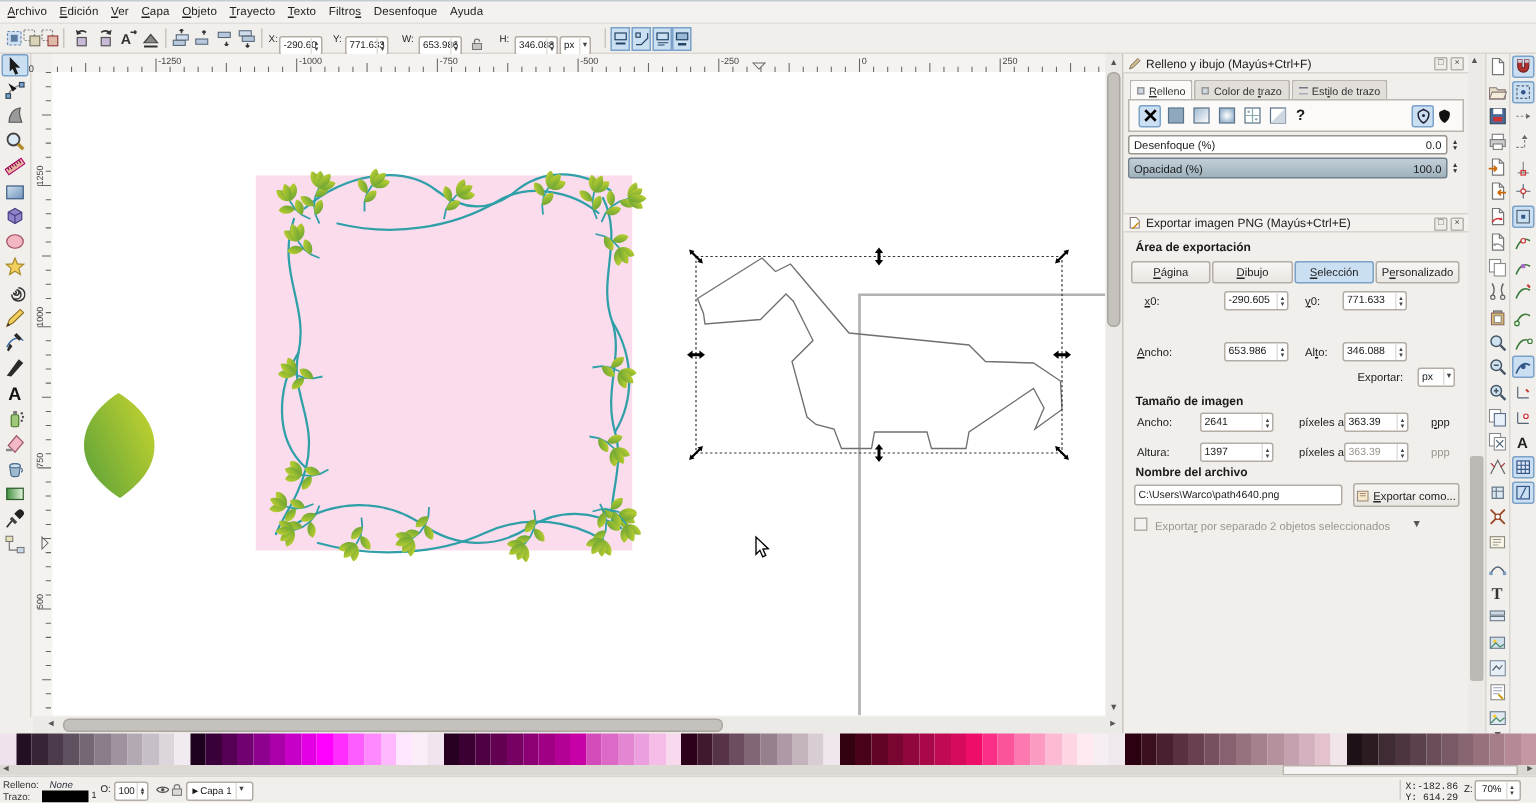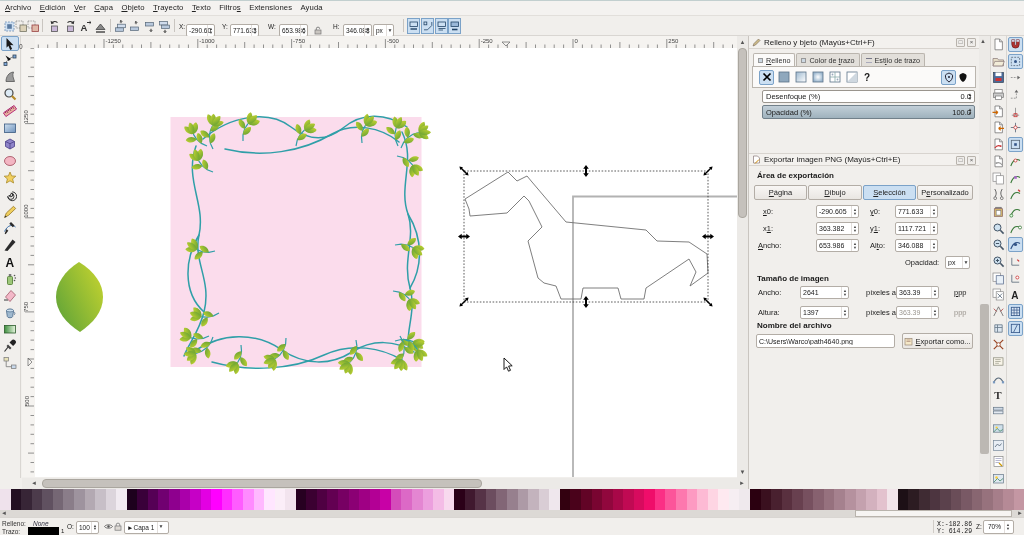--- a/index.html
+++ b/index.html
@@ -33,21 +33,21 @@
 .dhead{height:13px;background:#f3f1ee;border-bottom:1px solid #d8d4cf;position:relative;display:flex;align-items:center;padding-left:3px}
 .dhead .t{font-size:8px;color:#222;margin-left:3px;white-space:nowrap}
 .dbtn{position:absolute;top:2px;width:9px;height:9px;border:1px solid #b8b3ac;background:#efedea;color:#555;font-size:6px;line-height:7px;text-align:center;border-radius:1px}
 .tabs{display:flex;margin:4px 0 0 4px;height:13px}
 .tab{border:1px solid #bab5ae;border-bottom:none;background:#e2dfda;padding:0 4px;font-size:7.2px;display:flex;align-items:center;color:#333;border-radius:2px 2px 0 0;white-space:nowrap;margin-right:1px}
 .tab.on{background:#fbfaf9}
 .fillrow{background:#fbfaf9;border:1px solid #bab5ae;margin:0 3px;height:22px;position:relative;display:flex;align-items:center;padding-left:6px}
 .fb{width:15px;height:15px;display:inline-flex;align-items:center;justify-content:center;margin-right:2px;border:1px solid transparent}
 .fb.sel{background:#cbdff2;border:1px solid #7ba2c8;border-radius:2px}
 .whitebox{background:#fbfaf9;border:1px solid #bab5ae;border-top:none;margin:0 3px;height:152px;padding:4px 6px}
-.slrow{position:relative;margin:2px 3px 0 13px;height:13px}
+.slrow{position:relative;margin:2px 3px 0 3px;height:13px}
 .slider{position:absolute;left:0;top:0;width:213px;height:13px;border:1px solid #9a958e;background:#fff;display:flex;align-items:center;justify-content:space-between;padding:0 3px;font-size:7.5px;border-radius:2px}
 .slider.full{background:linear-gradient(#c2cfd8,#9fb2bd);border-color:#71808a}
 .spn2{position:absolute;right:2px;top:0;width:8px;height:13px;display:flex;flex-direction:column;align-items:center;justify-content:center;color:#333}
 .spn2 i{font-style:normal;font-size:4.5px;line-height:4px}
 .bold{font-weight:bold;font-size:8px;white-space:nowrap}
 .btn{position:absolute;height:15px;border:1px solid #b3ada6;background:linear-gradient(#f8f6f4,#e9e6e2);display:flex;align-items:center;justify-content:center;font-size:7.5px;border-radius:2px;color:#222;white-space:nowrap}
 .btn.on{background:#cbdff2;border-color:#7ba2c8}
 .fl{position:absolute;font-size:7.5px;white-space:nowrap}
 .fbox{position:absolute;display:inline-flex;align-items:center;height:13px;border:1px solid #b3ada6;background:#fff;border-radius:2px}
 .fbox .fv{padding:0 1px 0 2px;font-size:7px;white-space:nowrap;overflow:hidden}
@@ -73,21 +73,21 @@
 <div id="menubar">
     <span style="position:absolute;left:0;top:0;width:1024px;height:1px;background:#c2cfcf;padding:0"></span>
     <span style="padding:0 4.2px 0 5px"><u>A</u>rchivo</span>
     <span><u>E</u>dición</span>
     <span><u>V</u>er</span>
     <span><u>C</u>apa</span>
     <span><u>O</u>bjeto</span>
     <span><u>T</u>rayecto</span>
     <span><u>T</u>exto</span>
     <span>Filtro<u>s</u></span>
-    <span>Extensiones</span>
+    <span>Desenfoque</span>
     <span>Ayuda</span>
   </div>
 <div id="toolbar2">
     <span class="ab" style="left:3px"><svg width="13" height="13" viewBox="0 0 13 13">
         <rect x="2" y="2" width="9" height="9" fill="#cfe0f2" stroke="#6a8ab0" stroke-width="0.8" stroke-dasharray="1.8,1.2"></rect>
         <rect x="4.2" y="4.2" width="4.6" height="4.6" fill="#5a7aa0"></rect>
       </svg></span>
     <span class="ab" style="left:15px"><svg width="13" height="13" viewBox="0 0 13 13">
         <rect x="1" y="1" width="7" height="7" fill="none" stroke="#888" stroke-width="0.8" stroke-dasharray="1.4,1"></rect>
         <rect x="5" y="5" width="6.5" height="6.5" fill="#dcd2b8" stroke="#776" stroke-width="0.8"></rect>
@@ -968,21 +968,21 @@
 <div id="hscroll">
     <span class="scar" style="left:9px;top:0px">◄</span>
     <div class="thumb"></div>
     <span class="scar" style="right:3px;top:0px">►</span>
   </div>
 <div id="dock">
  <div class="dhead">
       <svg width="9" height="9" viewBox="0 0 9 9">
         <path d="M1,8 L2,5.5 L6.5,1 L8,2.5 L3.5,7 Z" fill="#cb8" stroke="#765" stroke-width="0.6"></path>
       </svg>
-      <span class="t">Relleno y bjeto (Mayús+Ctrl+F)</span>
+      <span class="t">Relleno y ibujo (Mayús+Ctrl+F)</span>
       <span class="dbtn" style="right:14px">□</span>
       <span class="dbtn" style="right:3px">×</span>
     </div>
  <div class="tabs">
       <span class="tab on"><span style="display:inline-block;width:5px;height:5px;border:1px solid #999;background:#cdd8e2;margin-right:3px"></span><u>R</u>elleno</span>
       <span class="tab"><span style="display:inline-block;width:5px;height:5px;border:1px solid #999;background:#cdd8e2;margin-right:3px"></span>Color de&nbsp;<u>t</u>razo</span>
       <span class="tab"><span style="display:inline-block;width:6px;height:5px;border-top:1.5px solid #778;border-bottom:1.5px solid #aab;margin-right:3px"></span>Est<u>i</u>lo de trazo</span>
     </div>
  <div class="fillrow">
       <span class="fb sel">
@@ -1057,21 +1057,21 @@
  <div class="slrow" style="height:30px">
       <div class="slider full" style="height:14px">
         <span>Opacidad (%)</span>
         <span>100.0</span>
       </div>
       <span class="spn2">
         <i>▲</i>
         <i>▼</i>
       </span>
     </div>
- <div class="dhead" style="margin-top:18px;border-top:1px solid #d8d4cf">
+ <div class="dhead" style="margin-top:7px;border-top:1px solid #d8d4cf">
       <svg width="9" height="9" viewBox="0 0 9 9">
         <path d="M1.5,1 h4 l2,2 v5 h-6 Z" fill="#fff" stroke="#877" stroke-width="0.7"></path>
         <path d="M3,8.5 l4,-4" stroke="#c80" stroke-width="1"></path>
       </svg>
       <span class="t">Exportar imagen PNG (Mayús+Ctrl+E)</span>
       <span class="dbtn" style="right:14px">□</span>
       <span class="dbtn" style="right:3px">×</span>
     </div>
 
 <div style="position:relative;height:210px;font-size:7.5px">
@@ -1091,58 +1091,40 @@
         </span>
    <span class="fl" style="left:121px;top:2px"><u>y</u>0:</span>
         <span class="fbox" style="left:146px;top:0">
           <span class="fv" style="width:34px;">771.633</span>
           <span class="far">
             <i>▲</i>
             <i>▼</i>
           </span>
         </span>
       </div>
- <div style="position:absolute;left:0;top:56px;width:229px;height:13px">
-   <span class="fl" style="left:14px;top:2px">x<u>1</u>:</span>
-        <span class="fbox" style="left:67px;top:0">
-          <span class="fv" style="width:34px;">363.382</span>
-          <span class="far">
-            <i>▲</i>
-            <i>▼</i>
-          </span>
-        </span>
-   <span class="fl" style="left:121px;top:2px">y<u>1</u>:</span>
-        <span class="fbox" style="left:146px;top:0">
-          <span class="fv" style="width:34px;">1117.721</span>
-          <span class="far">
-            <i>▲</i>
-            <i>▼</i>
-          </span>
-        </span>
-      </div>
  <div style="position:absolute;left:0;top:73px;width:229px;height:13px">
    <span class="fl" style="left:9px;top:2px"><u>A</u>ncho:</span>
         <span class="fbox" style="left:67px;top:0">
           <span class="fv" style="width:34px;">653.986</span>
           <span class="far">
             <i>▲</i>
             <i>▼</i>
           </span>
         </span>
    <span class="fl" style="left:121px;top:2px">Al<u>t</u>o:</span>
         <span class="fbox" style="left:146px;top:0">
           <span class="fv" style="width:34px;">346.088</span>
           <span class="far">
             <i>▲</i>
             <i>▼</i>
           </span>
         </span>
       </div>
  <div style="position:absolute;left:0;top:90px;width:229px;height:13px">
-   <span class="fl" style="left:156px;top:2px">Opacidad:</span>
+   <span class="fl" style="left:156px;top:2px">Exportar:</span>
    <span class="fbox" style="left:196px;top:0">
           <span class="fv" style="width:16px">px</span>
           <span class="far">
             <i style="font-size:5px">▼</i>
           </span>
         </span>
       </div>
  <div class="bold" style="position:absolute;left:8px;top:108px">Tamaño de imagen</div>
  <div style="position:absolute;left:0;top:120px;width:229px;height:13px">
    <span class="fl" style="left:9px;top:2px">Ancho:</span>
@@ -1184,20 +1166,25 @@
       </div>
  <div class="bold" style="position:absolute;left:8px;top:155px">Nombre del archivo</div>
  <div style="position:absolute;left:0;top:167px;width:229px;height:16px">
    <span class="fbox" style="left:7px;top:1px;width:139px;height:14px">
           <span class="fv" style="width:135px">C:\Users\Warco\path4640.png</span>
         </span>
    <span class="btn" style="left:153px;top:0px;width:71px;height:16px"><svg width="9" height="9" viewBox="0 0 9 9">
             <rect x="1" y="1.5" width="7" height="6.5" fill="#f5e8c8" stroke="#987" stroke-width="0.7"></rect>
             <path d="M2.5,3 h4 M2.5,4.5 h4" stroke="#a87" stroke-width="0.7"></path>
           </svg>&nbsp;<u>E</u>xportar como...</span>
+      </div>
+ <div style="position:absolute;left:0;top:189px;width:229px;height:12px;color:#9a958e">
+   <span style="position:absolute;left:7px;top:1px;width:9px;height:9px;border:1px solid #b3ada6;background:#f4f2f0"></span>
+   <span class="fl" style="left:21px;top:2px">Exporta<u>r</u> por separado 2 objetos seleccionados</span>
+   <span style="position:absolute;right:30px;top:2px;color:#555;font-size:7px">▼</span>
       </div>
 </div>
 </div>
 <div id="dockscroll">
     <span class="scar" style="left:1px;top:0px">▲</span>
     <div class="thumb"></div>
   </div>
 <div id="cmdcol">
     <div class="ci">
       <svg width="13" height="13" viewBox="0 0 13 13">

